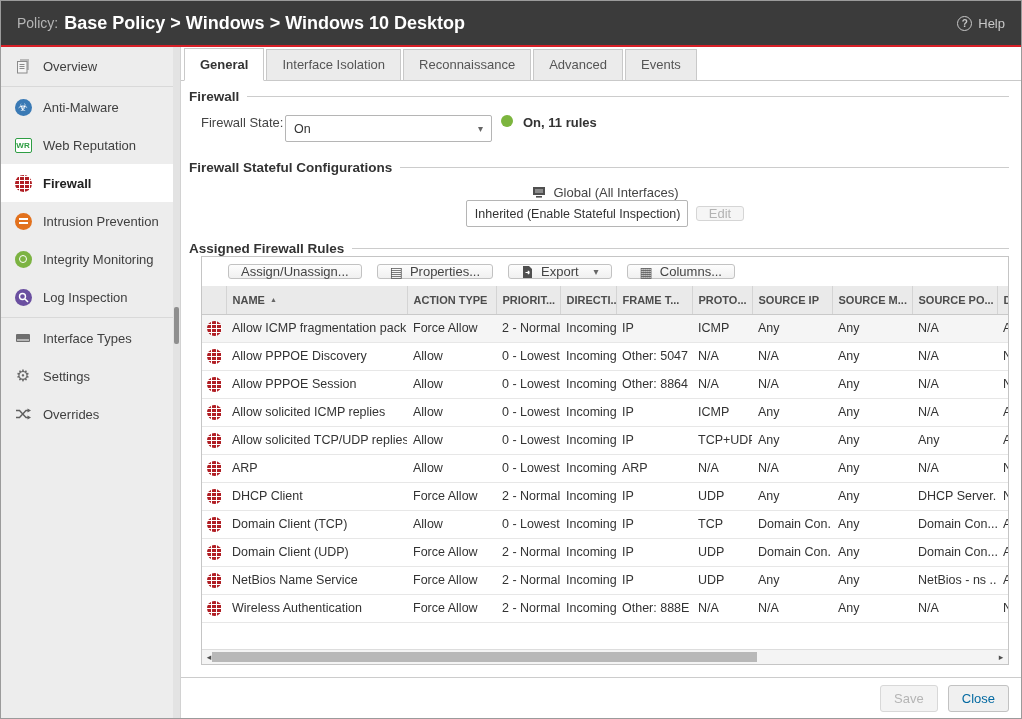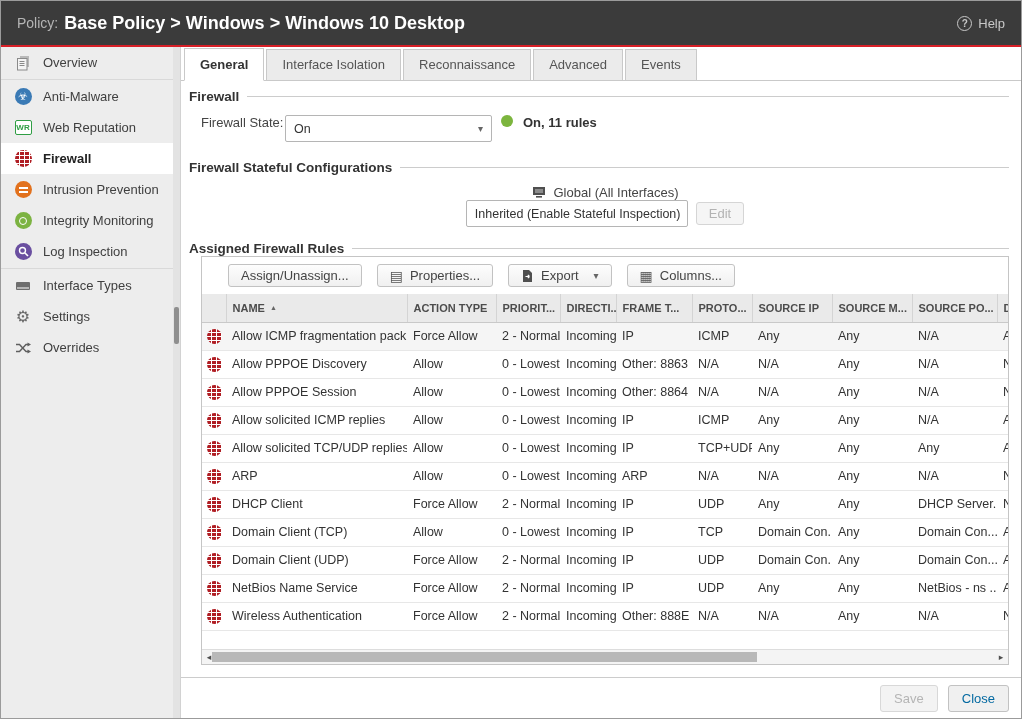--- a/index.html
+++ b/index.html
@@ -12,21 +12,21 @@
   .hdr .app-label { color:#b5b5b5; font-weight:normal; font-size:14px; margin-right:6px; }
   .hdr .crumb { color:#fff; font-weight:bold; font-size:18px; }
   .hdr .spacer { flex:1; }
   .hdr .help { display:flex; align-items:center; gap:6px; color:#c9c9c9; font-size:13px; cursor:pointer; }
   .help-circ { width:15px; height:15px; border:1px solid #c7c7c7; border-radius:50%; font-size:10px; font-weight:bold;
                display:flex; align-items:center; justify-content:center; color:#c7c7c7; }
 
   
   .sidebar { position:absolute; top:46px; left:0; bottom:0; width:180px; background:#ededed; border-right:1px solid #d2d2d2; }
   .side-list { padding-top:0; }
-  .side-item { height:31px; display:flex; align-items:center; gap:11px; padding-left:13px;
+  .side-item { height:38px; display:flex; align-items:center; gap:11px; padding-left:13px;
                font-size:13px; color:#3f3f3f; cursor:pointer; }
   .side-item.sel { background:#fff; font-weight:bold; color:#222; }
   .side-div { border-top:1px solid #d9d9d9; margin:1px 0; }
   .ic { width:18px; height:18px; display:flex; align-items:center; justify-content:center; flex:none; }
   .cic { width:17px; height:17px; border-radius:50%; display:flex; align-items:center; justify-content:center; }
   .wr { width:17px; height:15px; background:#fff; border:1px solid #2f9e44; border-radius:2px;
         color:#2f9e44; font-size:8px; font-weight:bold; display:flex; align-items:center; justify-content:center; }
   .brick { background-color:#b01e24;
     background-image:repeating-linear-gradient(0deg, rgba(255,255,255,0) 0 3px, #fff 3px 4px),
                      repeating-linear-gradient(90deg, rgba(255,255,255,0) 0 4px, #fff 4px 5px); }
@@ -56,21 +56,21 @@
             justify-content:space-between; padding:0 8px; font-size:12.5px; color:#333; cursor:pointer; white-space:nowrap; overflow:hidden; }
   .sel-state { width:207px; }
   .caret { color:#666; font-size:10px; margin-left:8px; flex:none; }
   .dot { width:12px; height:12px; border-radius:50%; margin-left:9px; flex:none; }
   .state-status { font-size:13px; font-weight:bold; color:#333; margin-left:10px; }
 
   .stateful-row { display:flex; align-items:center; justify-content:space-between; margin:10px 0 14px 12px;flex-direction:column; }
   .scope { display:flex; align-items:center; gap:7px; font-size:13px; color:#444; }
   .stateful-right { display:flex; align-items:center; gap:8px; }
   .sel-stateful { width:222px; }
-  .btn { height:23px; border:1px solid #c2c2c2; border-radius:3px; background:linear-gradient(#fdfdfd,#f0f0f0);
+  .btn { height:15px; border:1px solid #c2c2c2; border-radius:3px; background:linear-gradient(#fdfdfd,#f0f0f0);
          font-size:13px; color:#444; padding:4px 12px; display:flex; align-items:center; gap:7px; cursor:pointer;
          font-family:inherit; }
   .btn.disabled { background:#f5f5f5; border-color:#d5d5d5; color:#b3b3b3; cursor:default; }
 
   
   .tblbox { margin-left:12px; height:409px; border:1px solid #c5c5c5; display:flex; flex-direction:column; background:#fff; }
   .toolbar { padding:7px 0 7px 26px; display:flex; gap:15px; flex:none; }
   .tbl-wrap { flex:1; overflow:hidden; }
   table { border-collapse:collapse; table-layout:fixed; width:816px; }
   th { text-align:left; font-size:11px; font-weight:bold; color:#4c4c4c; background:#eaeaea; height:28px;
@@ -325,21 +325,21 @@
                   <td>Any</td>
                   <td>N/A</td>
                   <td>Any</td>
                 </tr>
                 <tr>
                   <td class="icon-cell"><span class="fw-ic brick"></span></td>
                   <td>Allow PPPOE Discovery</td>
                   <td>Allow</td>
                   <td>0 - Lowest</td>
                   <td>Incoming</td>
-                  <td>Other: 8863</td>
+                  <td>Other: 5047</td>
                   <td>N/A</td>
                   <td>N/A</td>
                   <td>Any</td>
                   <td>N/A</td>
                   <td>N/A</td>
                 </tr>
                 <tr>
                   <td class="icon-cell"><span class="fw-ic brick"></span></td>
                   <td>Allow PPPOE Session</td>
                   <td>Allow</td>

